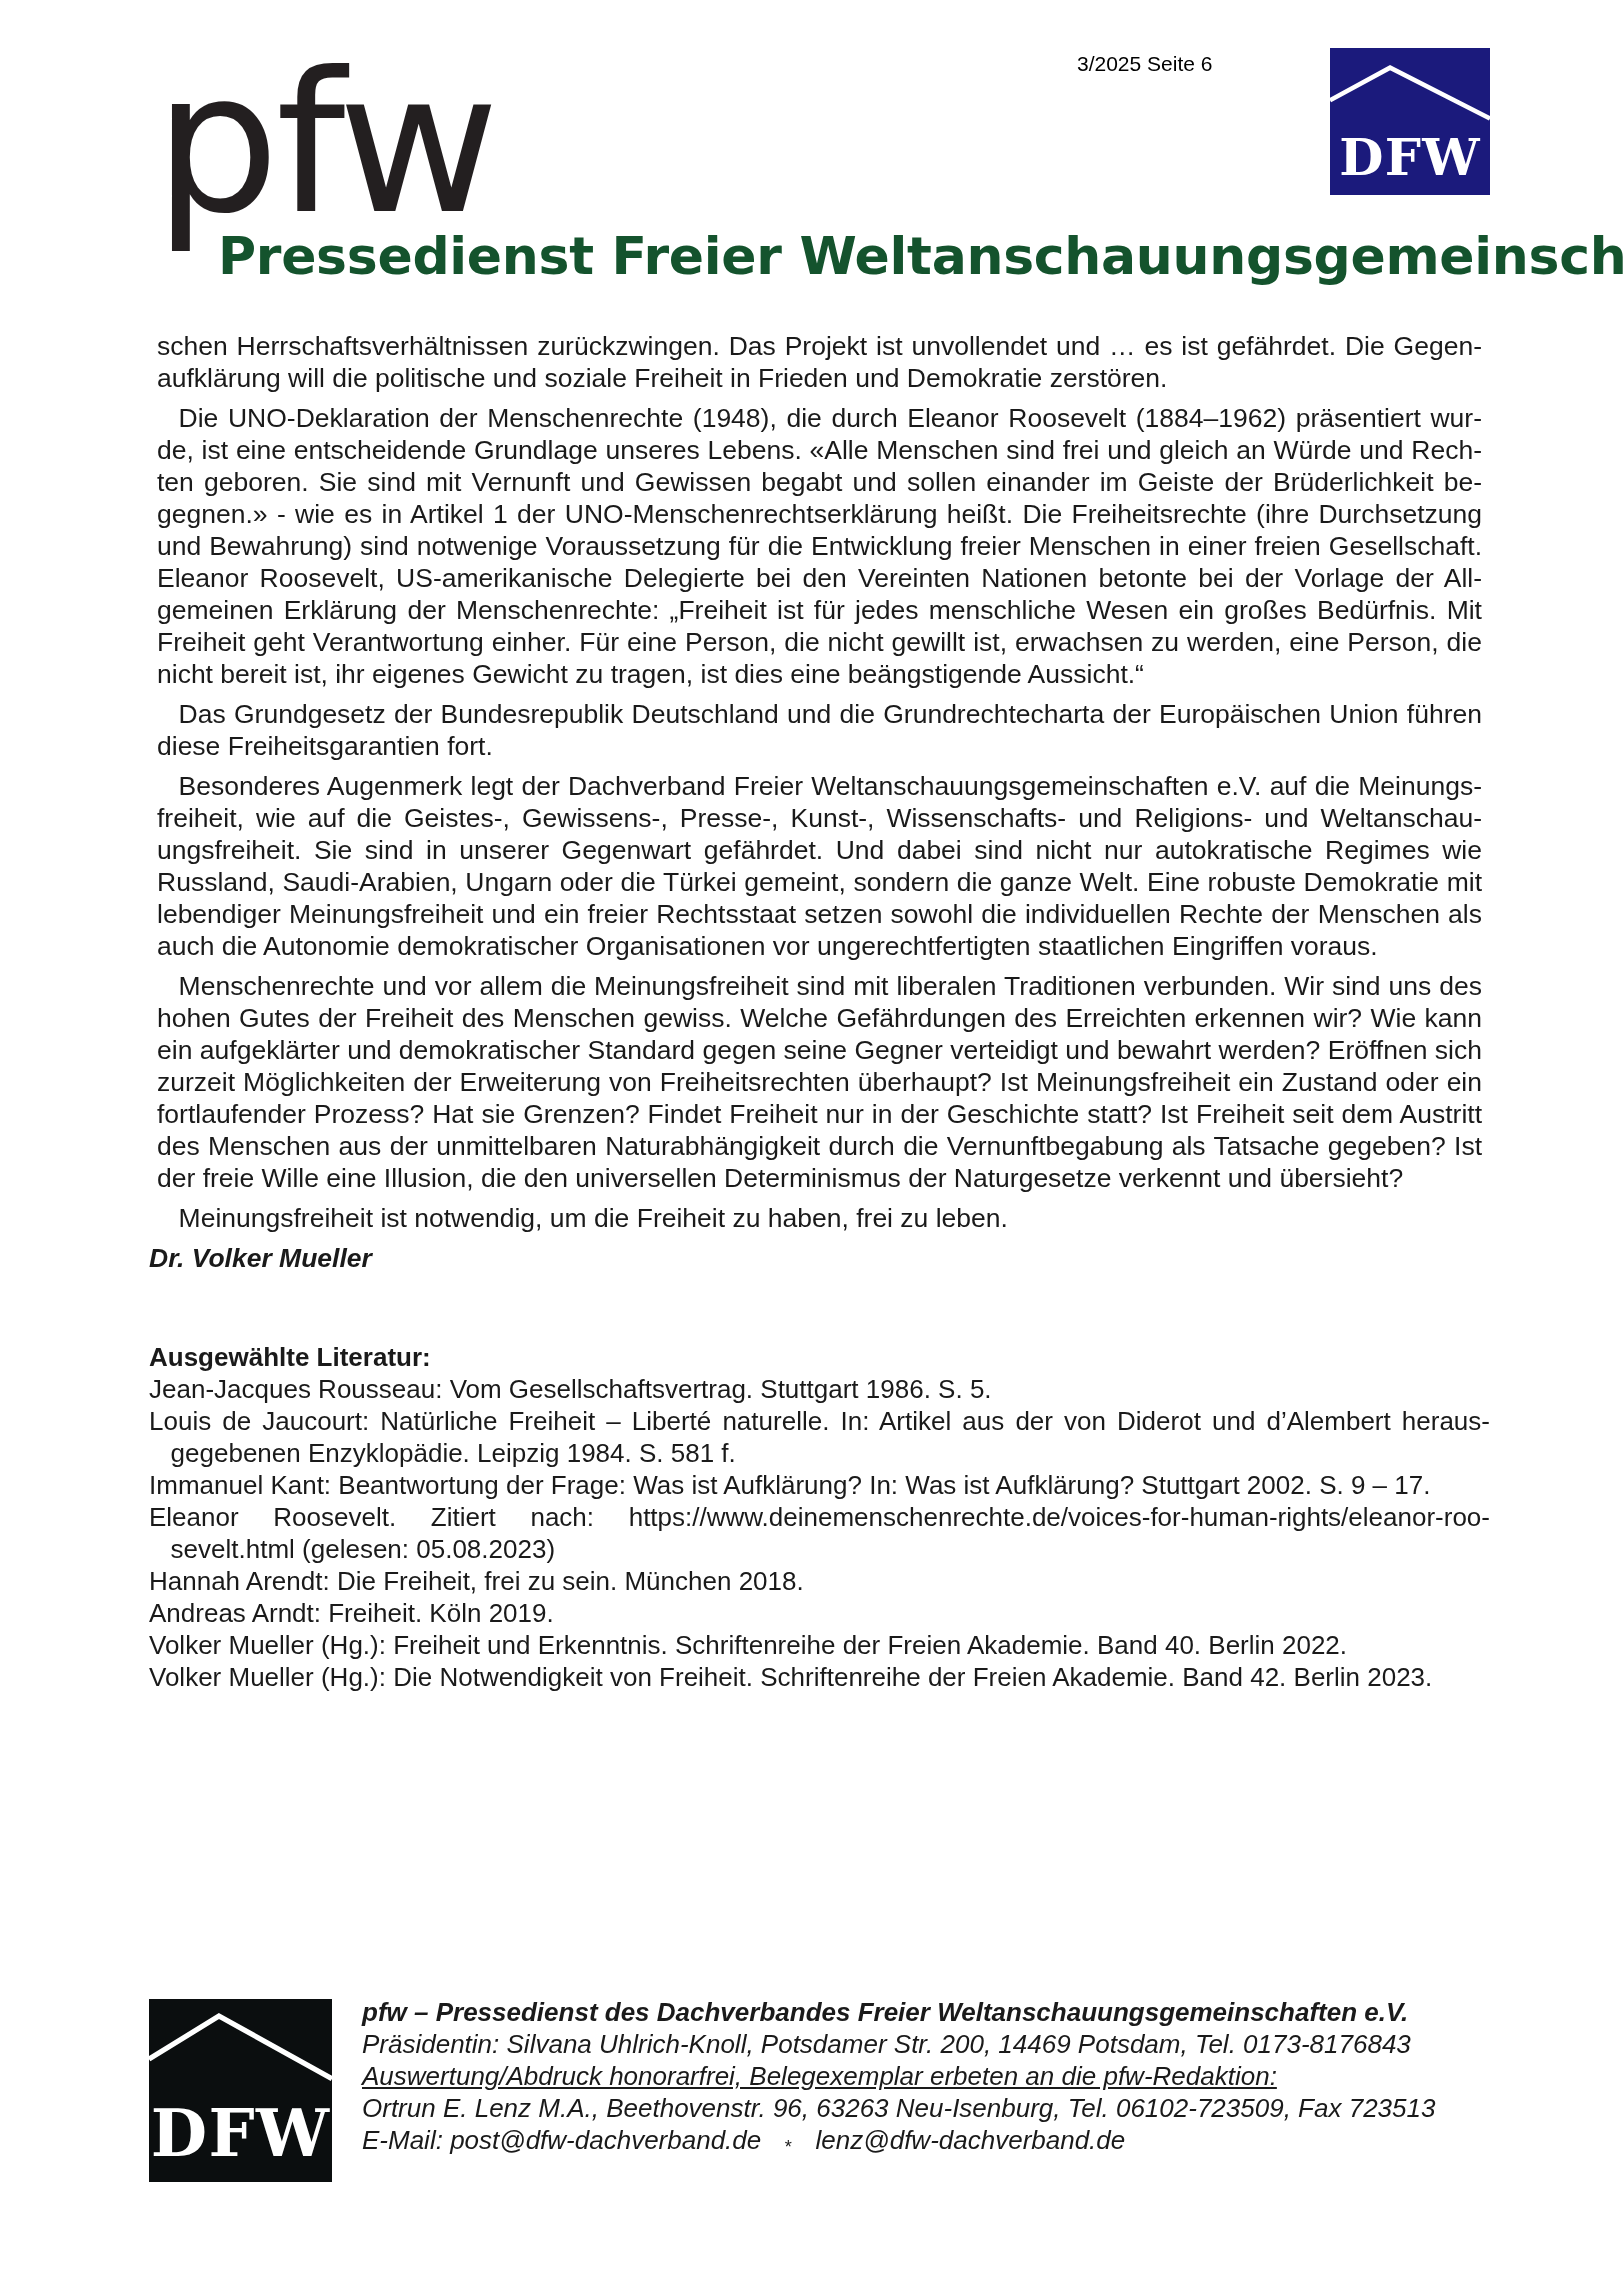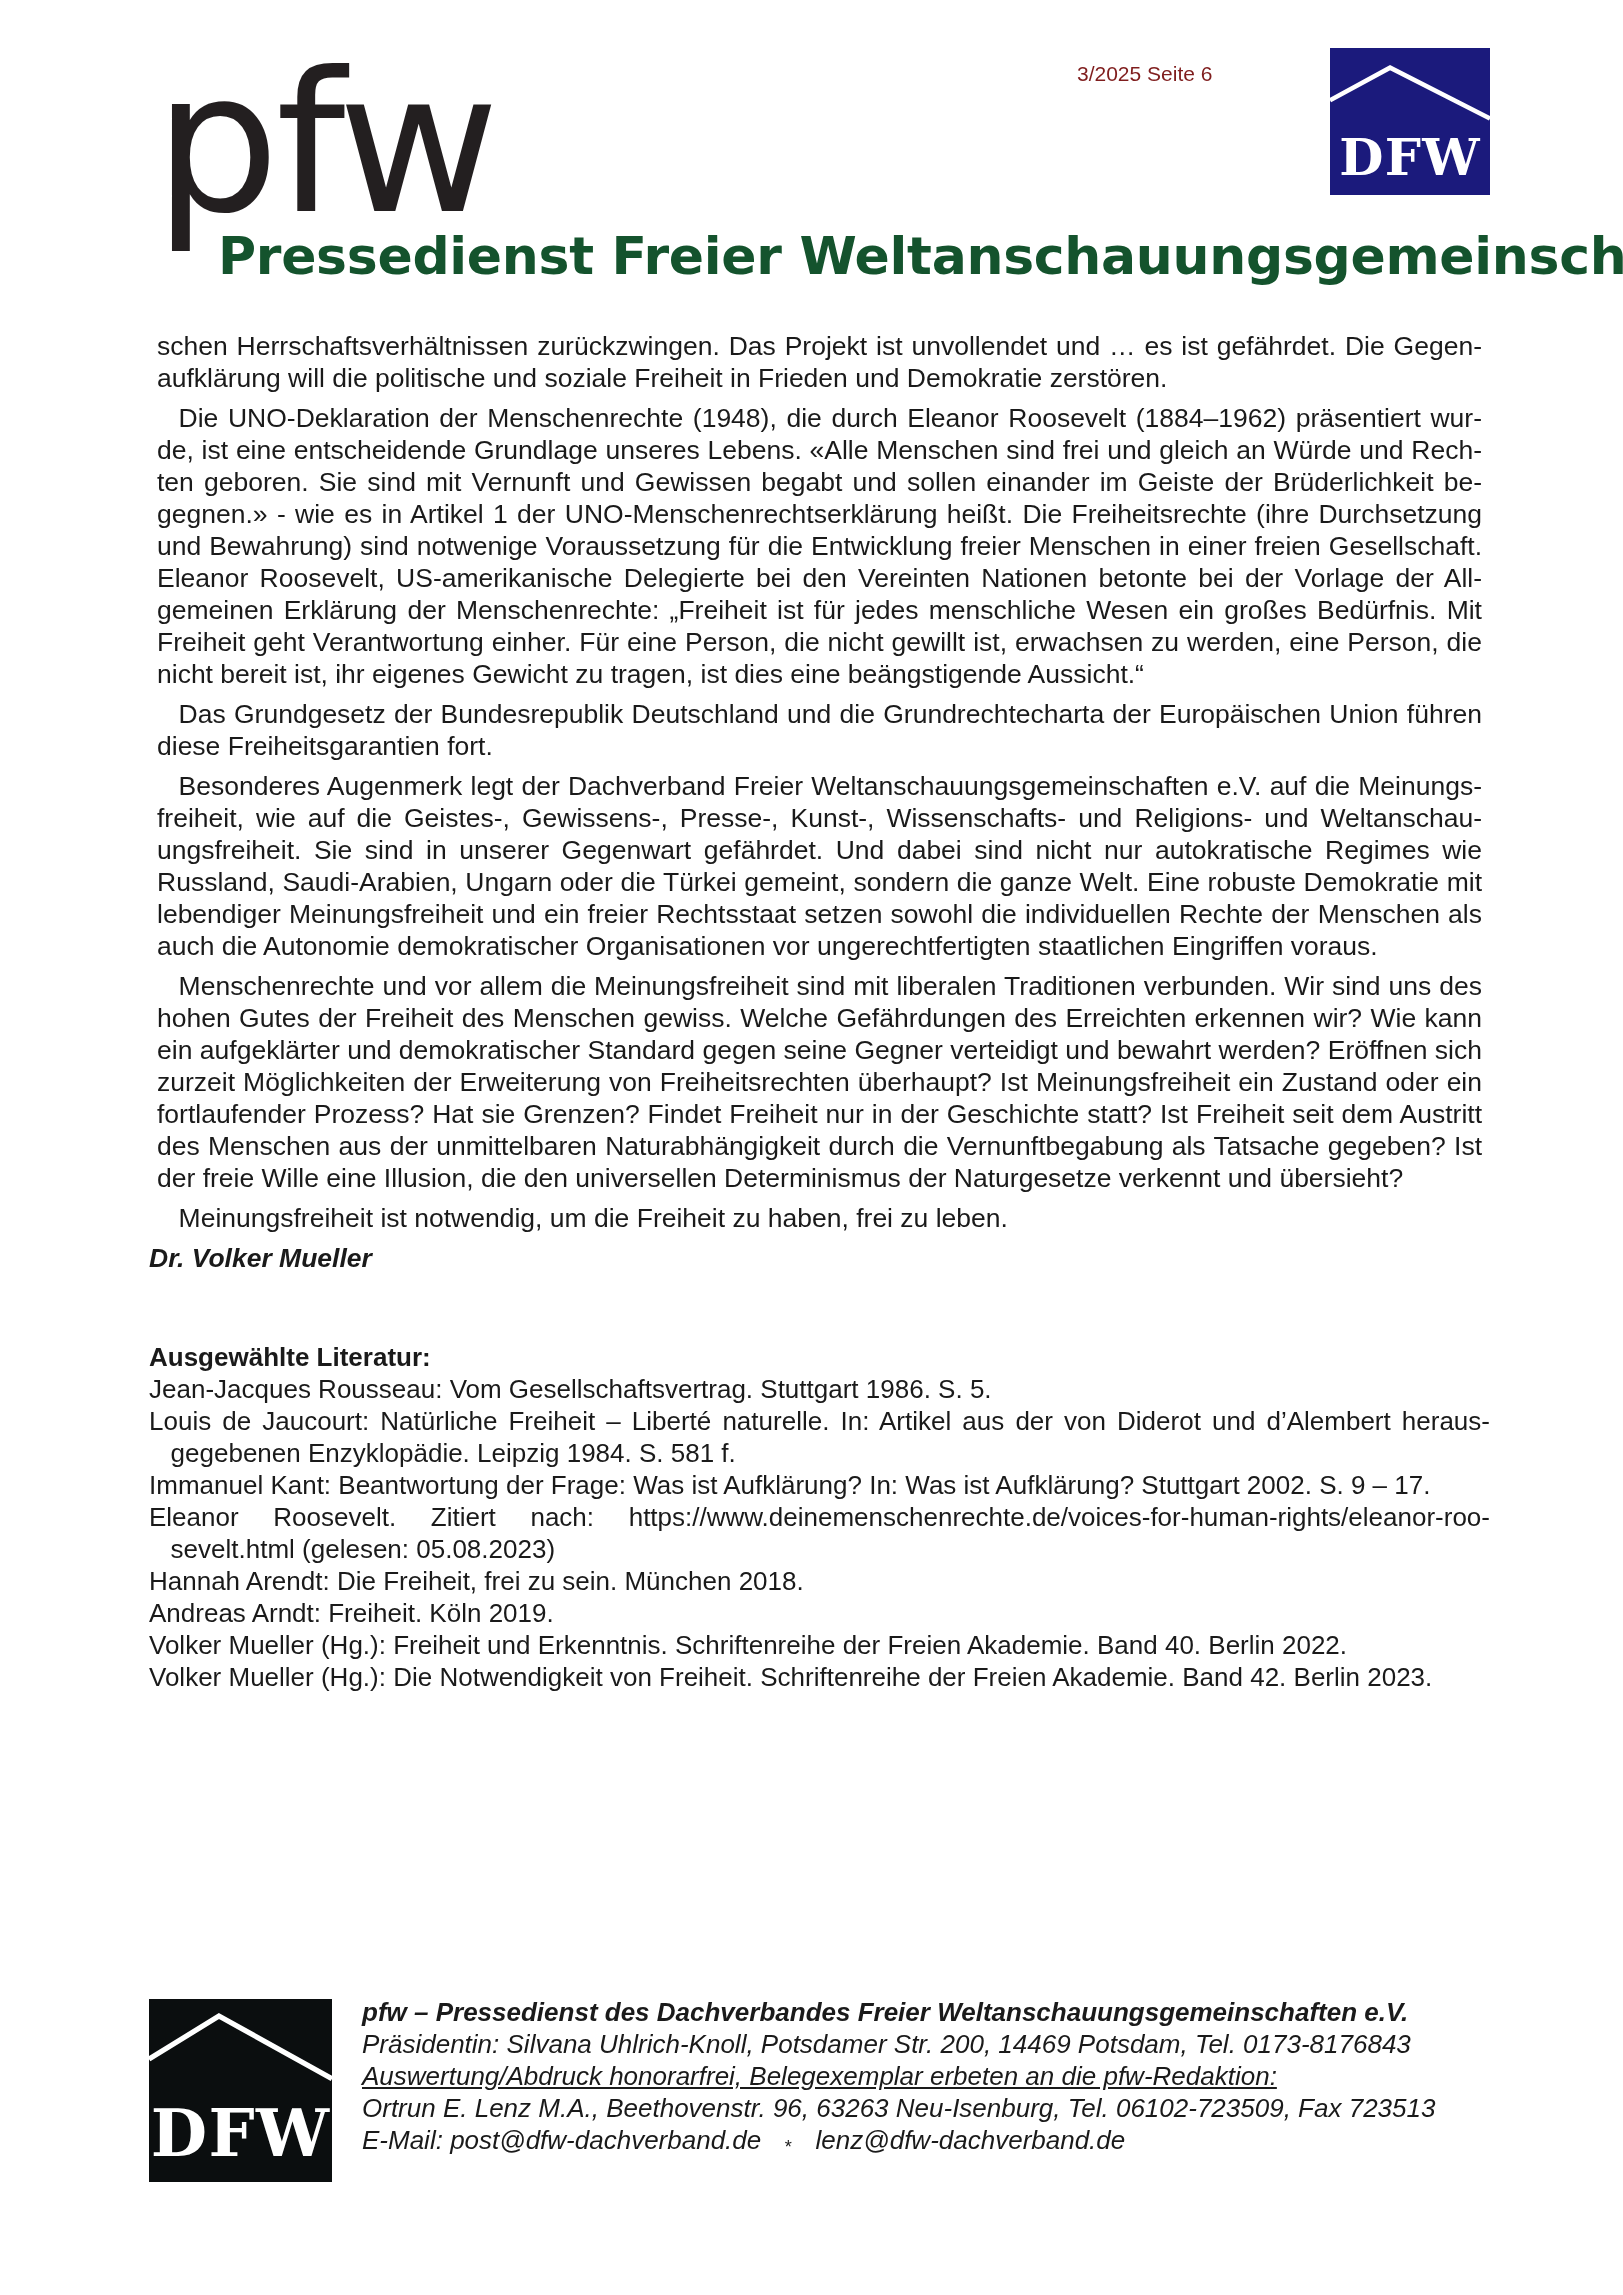--- a/index.html
+++ b/index.html
@@ -1,20 +1,20 @@
 <!DOCTYPE html>
 <html style="font-size:10.5px"><head>
 <meta charset="utf-8">
 <style>
   html, body { margin: 0; padding: 0; background: #ffffff; }
   body { width: 1623px; height: 2295px; position: relative; overflow: hidden; color: #1a1a1a; font-family: "Liberation Sans", sans-serif; }
   .abs { position: absolute; }
 
   
-  #issue { left: 1077px; top: 62px; font-size: 21px; color: #7f1d1d; }
+  #issue { left: 1077px; top: 52px; font-size: 21px; color: #000000; }
   #pfw-logo { left: 154px; top: 47px; font-family: "DejaVu Sans", sans-serif; font-size: 194px; font-weight: normal; letter-spacing: -3.9px; line-height: 1; color: #231f20; transform: scaleX(1.02); transform-origin: left top; }
   #masthead { left: 218px; top: 226px; font-family: "DejaVu Sans", sans-serif; font-size: 52px; font-weight: bold; color: #14532d; letter-spacing: -0.3px; white-space: nowrap; }
   #top-logo { left: 1330px; top: 48px; width: 160px; height: 147px; background: #1b1a7c; overflow: hidden; }
   #top-logo svg { position: absolute; left: 0; top: 0; }
   #top-logo .mark { position: absolute; left: 0; right: 0; bottom: 11.8px; text-align: center; font-family: "DejaVu Serif", serif; font-size: 51px; font-weight: bold; color: #ffffff; letter-spacing: 1.3px; line-height: 1; }
 
   
   #article { left: 149px; top: 322px; width: 1341px; font-size: 26.5px; line-height: 32px; text-align: justify; hyphens: manual; }
   #article p { margin: 8px; text-indent: 21.6px; }
   #article p.first { text-indent: 0; }

